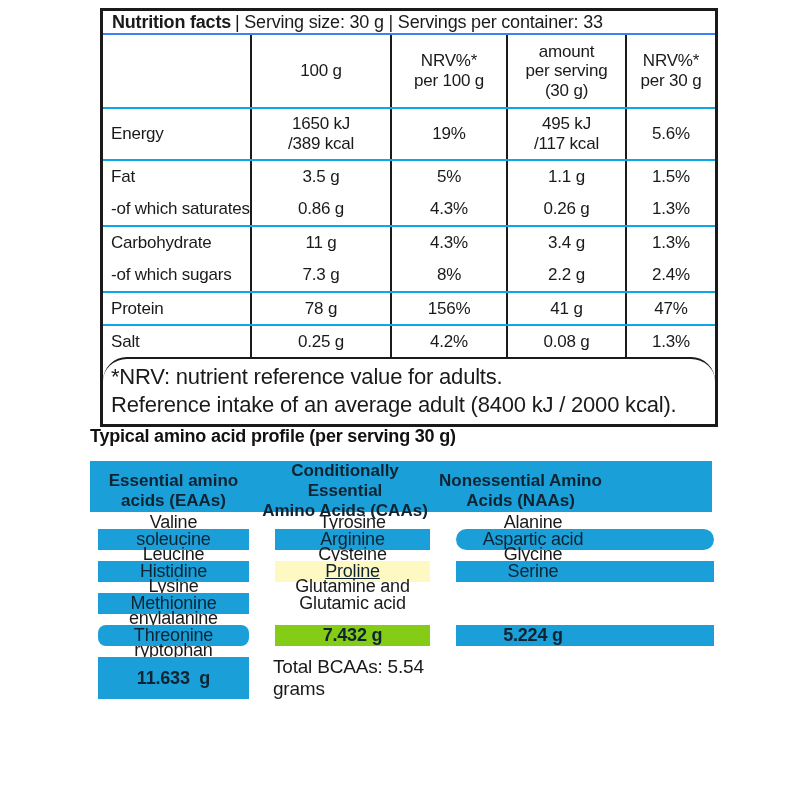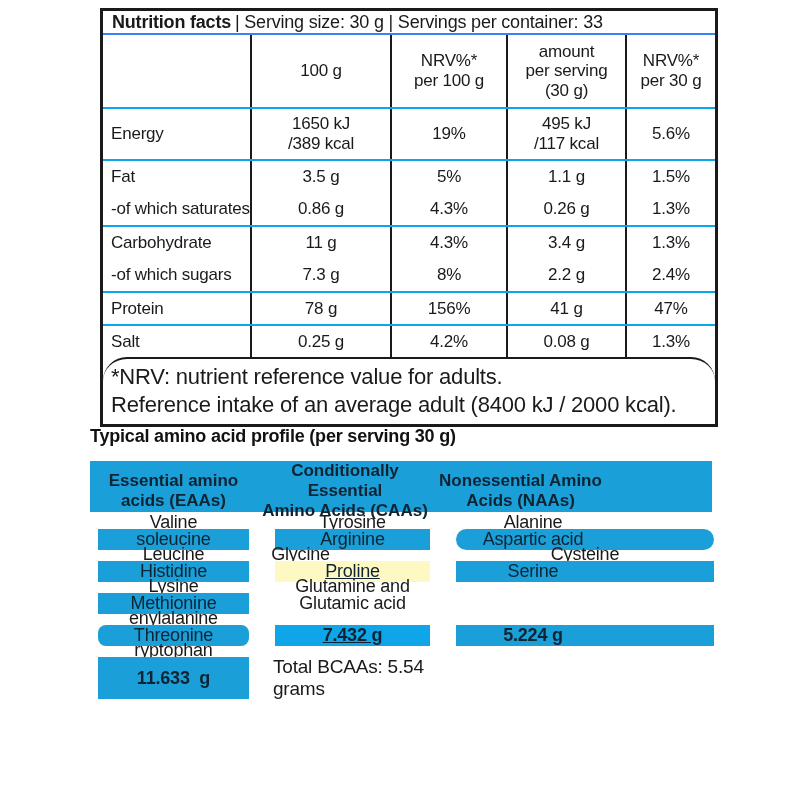--- a/index.html
+++ b/index.html
@@ -130,22 +130,22 @@
           <div class="am-cell">Tyrosine</div>
           <div class="am-cell c3">Alanine</div>
         </div>
         <div class="am-row">
           <div class="am-cell blue" style="background: rgb(26, 159, 216); color: rgb(14, 36, 51);">soleucine</div>
           <div class="am-cell blue" style="background: rgb(26, 159, 216); color: rgb(14, 36, 51);">Arginine</div>
           <div class="am-cell c3 blue" style="background: rgb(26, 159, 216); color: rgb(14, 36, 51); border-radius: 11px;">Aspartic acid</div>
         </div>
         <div class="am-row">
           <div class="am-cell">Leucine</div>
+          <div class="am-cell">Cysteine</div>
           <div class="am-cell c3">Glycine</div>
-          <div class="am-cell">Cysteine</div>
         </div>
         <div class="am-row">
           <div class="am-cell blue" style="background: rgb(26, 159, 216); color: rgb(14, 36, 51);">Histidine</div>
           <div class="am-cell blue" style="background: #fef9c3; color: rgb(14, 36, 51); text-decoration: underline;">Proline</div>
           <div class="am-cell c3 blue" style="background: rgb(26, 159, 216); color: rgb(14, 36, 51);">Serine</div>
         </div>
         <div class="am-row">
           <div class="am-cell">Lysine</div>
           <div class="am-cell">Glutamine and</div>
           <div class="am-cell c3"></div>
@@ -155,21 +155,21 @@
           <div class="am-cell">Glutamic acid</div>
           <div class="am-cell c3"></div>
         </div>
         <div class="am-row">
           <div class="am-cell">enylalanine</div>
           <div class="am-cell"></div>
           <div class="am-cell c3"></div>
         </div>
         <div class="am-row">
           <div class="am-cell blue" style="background: rgb(26, 159, 216); color: rgb(14, 36, 51); border-radius: 8px;">Threonine</div>
-          <div class="am-cell blue bold" style="background: #0ea5e9; color: rgb(14, 36, 51); text-decoration: underline;">7.432 g</div>
+          <div class="am-cell blue bold" style="background: #84cc16; color: rgb(14, 36, 51);">7.432 g</div>
           <div class="am-cell c3 blue bold" style="background: rgb(26, 159, 216); color: rgb(14, 36, 51);">5.224 g</div>
         </div>
         <div class="am-row">
           <div class="am-cell">ryptophan</div>
           <div class="am-cell"></div>
           <div class="am-cell c3"></div>
         </div>
         <div class="am-row">
           <div class="am-cell blue bold" style="background: rgb(26, 159, 216); color: rgb(14, 36, 51);">11.633  g</div>
           <div class="am-cell wide">Total BCAAs: 5.54  grams</div>

